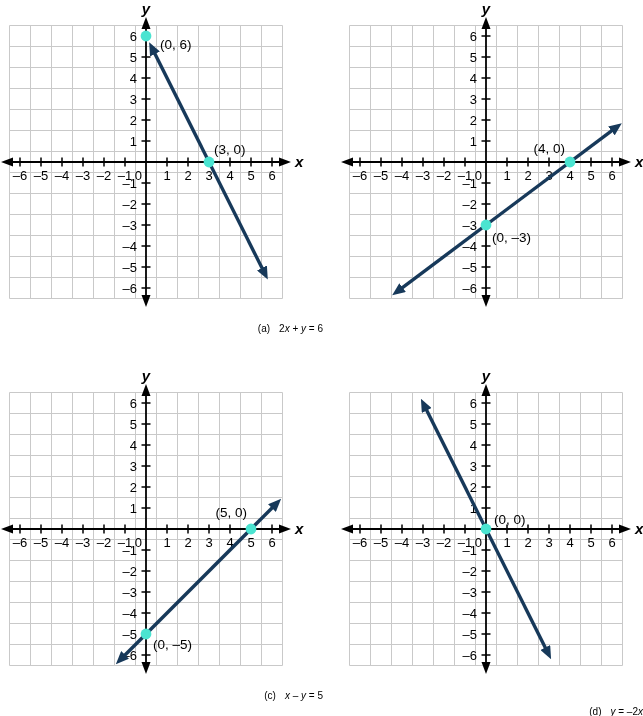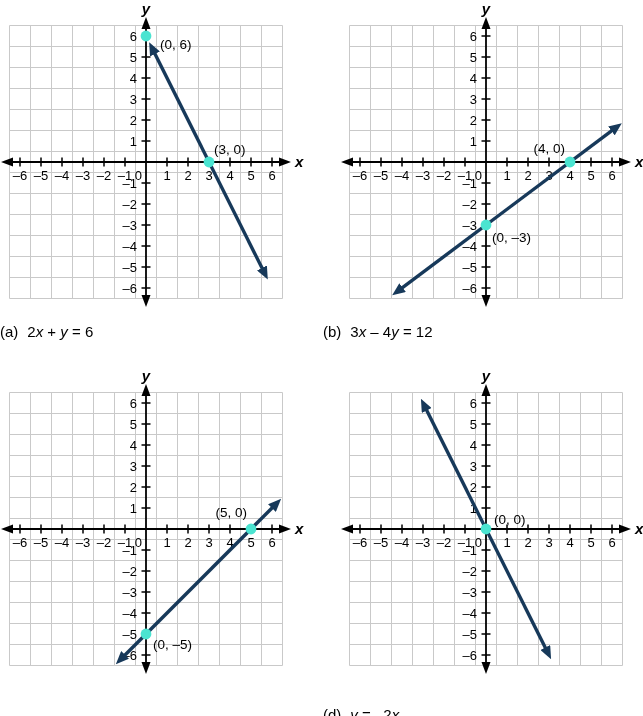--- a/index.html
+++ b/index.html
@@ -12,22 +12,22 @@
     font-family:"Liberation Sans",sans-serif;
   }
   .panel{position:relative;}
   .panel svg{display:block;overflow:visible;}
   svg text{font-family:"Liberation Sans",sans-serif;fill:#000;}
   .tick-label{font-size:13px;}
   .point-label{font-size:13.5px;}
   .axis-letter{font-size:15px;font-weight:bold;font-style:italic;}
   .caption{
     position:absolute;left:0;width:100%;
-    text-align:left;
-    font-size:15px;color:#000;
+    text-align:right;
+    font-size:10px;color:#000;
   }
   .caption .cap-label{margin-right:9px;}
   .caption .var{font-style:italic;}
 </style>
 </head>
 <body>
 
 <div class="figure">
   <div class="panel">
     <svg width="320" height="322">
@@ -222,23 +222,20 @@
         <text x="154" y="40.8" text-anchor="end" class="tick-label">6</text>
         <text x="159" y="180" text-anchor="end" class="tick-label">0</text>
         <text x="312" y="167" text-anchor="start" class="axis-letter">x</text>
         <text x="163" y="14" text-anchor="middle" class="axis-letter">y</text>
         <line x1="74.8" y1="291.15" x2="293.20000000000005" y2="127.35" stroke="#17395a" stroke-width="3.4" marker-start="url(#arrow-b)" marker-end="url(#arrow-b)"></line>
         <circle cx="247" cy="162" r="5.4" fill="#4be4d1"></circle>
         <text x="242" y="153" text-anchor="end" class="point-label">(4, 0)</text>
         <circle cx="163" cy="225" r="5.4" fill="#4be4d1"></circle>
         <text x="169" y="242" text-anchor="start" class="point-label">(0, –3)</text>
       </svg>
-    <div class="caption" style="top: 323px;">
-      <span class="cap-label">(b)</span><span class="cap-eq"><span>3</span><span class="var">x</span><span> – 4</span><span class="var">y</span><span> = 12</span></span>
-    </div>
   </div>
   <div class="panel">
     <svg width="320" height="322">
         <defs>
           <marker id="arrow-c" viewBox="0 0 13 11" refX="6" refY="5.5" markerWidth="13" markerHeight="11" markerUnits="userSpaceOnUse" orient="auto-start-reverse">
             <path d="M0,0 L13,5.5 L0,11 Z" fill="#17395a"></path>
           </marker>
         </defs>
         <line x1="9.5" y1="32.5" x2="9.5" y2="305.5" stroke="#c9c9c9" stroke-width="1"></line>
         <line x1="9.5" y1="32.5" x2="282.5" y2="32.5" stroke="#c9c9c9" stroke-width="1"></line>
@@ -324,20 +321,23 @@
         <text x="137" y="47.8" text-anchor="end" class="tick-label">6</text>
         <text x="142" y="187" text-anchor="end" class="tick-label">0</text>
         <text x="295" y="174" text-anchor="start" class="axis-letter">x</text>
         <text x="146" y="21" text-anchor="middle" class="axis-letter">y</text>
         <line x1="120.8" y1="299.20000000000005" x2="276.20000000000005" y2="143.8" stroke="#17395a" stroke-width="3.4" marker-start="url(#arrow-c)" marker-end="url(#arrow-c)"></line>
         <circle cx="251" cy="169" r="5.4" fill="#4be4d1"></circle>
         <text x="247" y="157" text-anchor="end" class="point-label">(5, 0)</text>
         <circle cx="146" cy="274" r="5.4" fill="#4be4d1"></circle>
         <text x="153" y="289" text-anchor="start" class="point-label">(0, –5)</text>
       </svg>
+    <div class="caption" style="top: 330px;">
+      <span class="cap-label">(c)</span><span class="cap-eq"><span class="var">x</span><span> – </span><span class="var">y</span><span> = 5</span></span>
+    </div>
   </div>
   <div class="panel">
     <svg width="320" height="322">
         <defs>
           <marker id="arrow-d" viewBox="0 0 13 11" refX="6" refY="5.5" markerWidth="13" markerHeight="11" markerUnits="userSpaceOnUse" orient="auto-start-reverse">
             <path d="M0,0 L13,5.5 L0,11 Z" fill="#17395a"></path>
           </marker>
         </defs>
         <line x1="26.5" y1="32.5" x2="26.5" y2="305.5" stroke="#c9c9c9" stroke-width="1"></line>
         <line x1="26.5" y1="32.5" x2="299.5" y2="32.5" stroke="#c9c9c9" stroke-width="1"></line>

